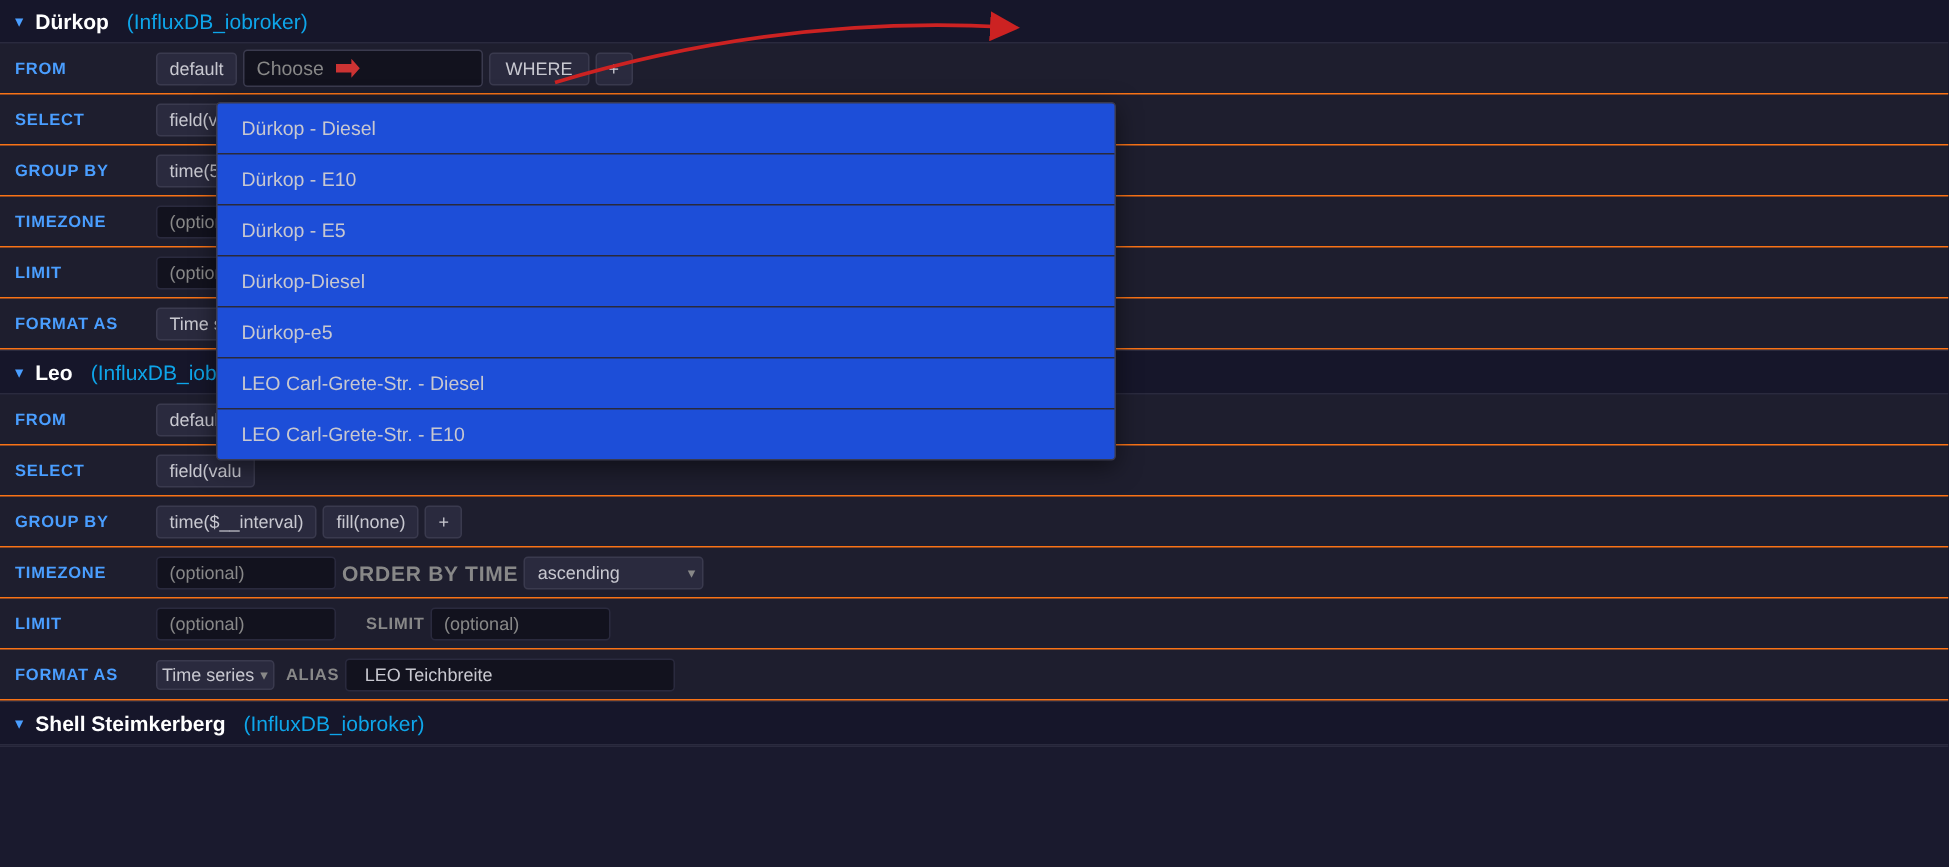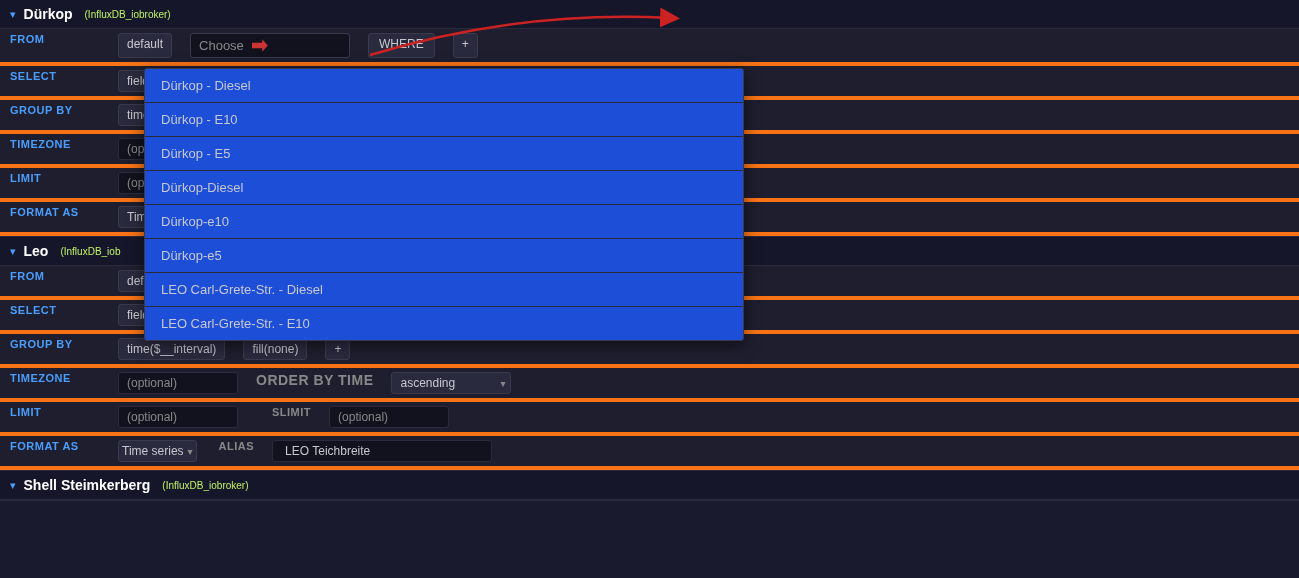--- a/index.html
+++ b/index.html
@@ -34,32 +34,33 @@
       cursor: pointer;
     }
 
     .section-title {
       color: #ffffff;
       font-weight: 600;
       font-size: 14px;
     }
 
     .section-subtitle {
-      color: #bef264;
-      font-size: 10px;
+      color: #0ea5e9;
+      font-size: 14px;
       margin-left: 4px;
       text-align: center;
     }
 
     .row {
       display: flex;
+      align-items: center;
       padding: 4px 10px;
       min-height: 34px;
-      border-bottom: 4px solid #f97316;
-      gap: 18px;
+      border-bottom: 1px solid #f97316;
+      gap: 4px;
     }
 
     .label {
       color: #4a9eff;
       font-size: 11px;
       font-weight: 600;
       letter-spacing: 0.5px;
       min-width: 90px;
     }
 
@@ -232,21 +233,20 @@
     <div class="row">
       <span class="label">FORMAT AS</span>
       <span class="value-chip">Time se</span>
     </div>
 
     <div class="dropdown-menu">
       <div class="dropdown-item">Dürkop - Diesel</div>
       <div class="dropdown-item">Dürkop - E10</div>
       <div class="dropdown-item">Dürkop - E5</div>
       <div class="dropdown-item">Dürkop-Diesel</div>
-      <div class="dropdown-item">Dürkop-e10</div>
       <div class="dropdown-item">Dürkop-e5</div>
       <div class="dropdown-item">LEO Carl-Grete-Str. - Diesel</div>
       <div class="dropdown-item">LEO Carl-Grete-Str. - E10</div>
     </div>
   </div>
 
   <svg style="position:absolute; top:0; left:0; width:1299px; height:100px; pointer-events:none; z-index:300;">
     <path d="M 370 55 Q 520 10 670 18" stroke="#cc2222" stroke-width="2.5" fill="none" marker-end="url(#arrowhead)"></path>
     <defs>
       <marker id="arrowhead" markerWidth="8" markerHeight="8" refX="4" refY="4" orient="auto">

